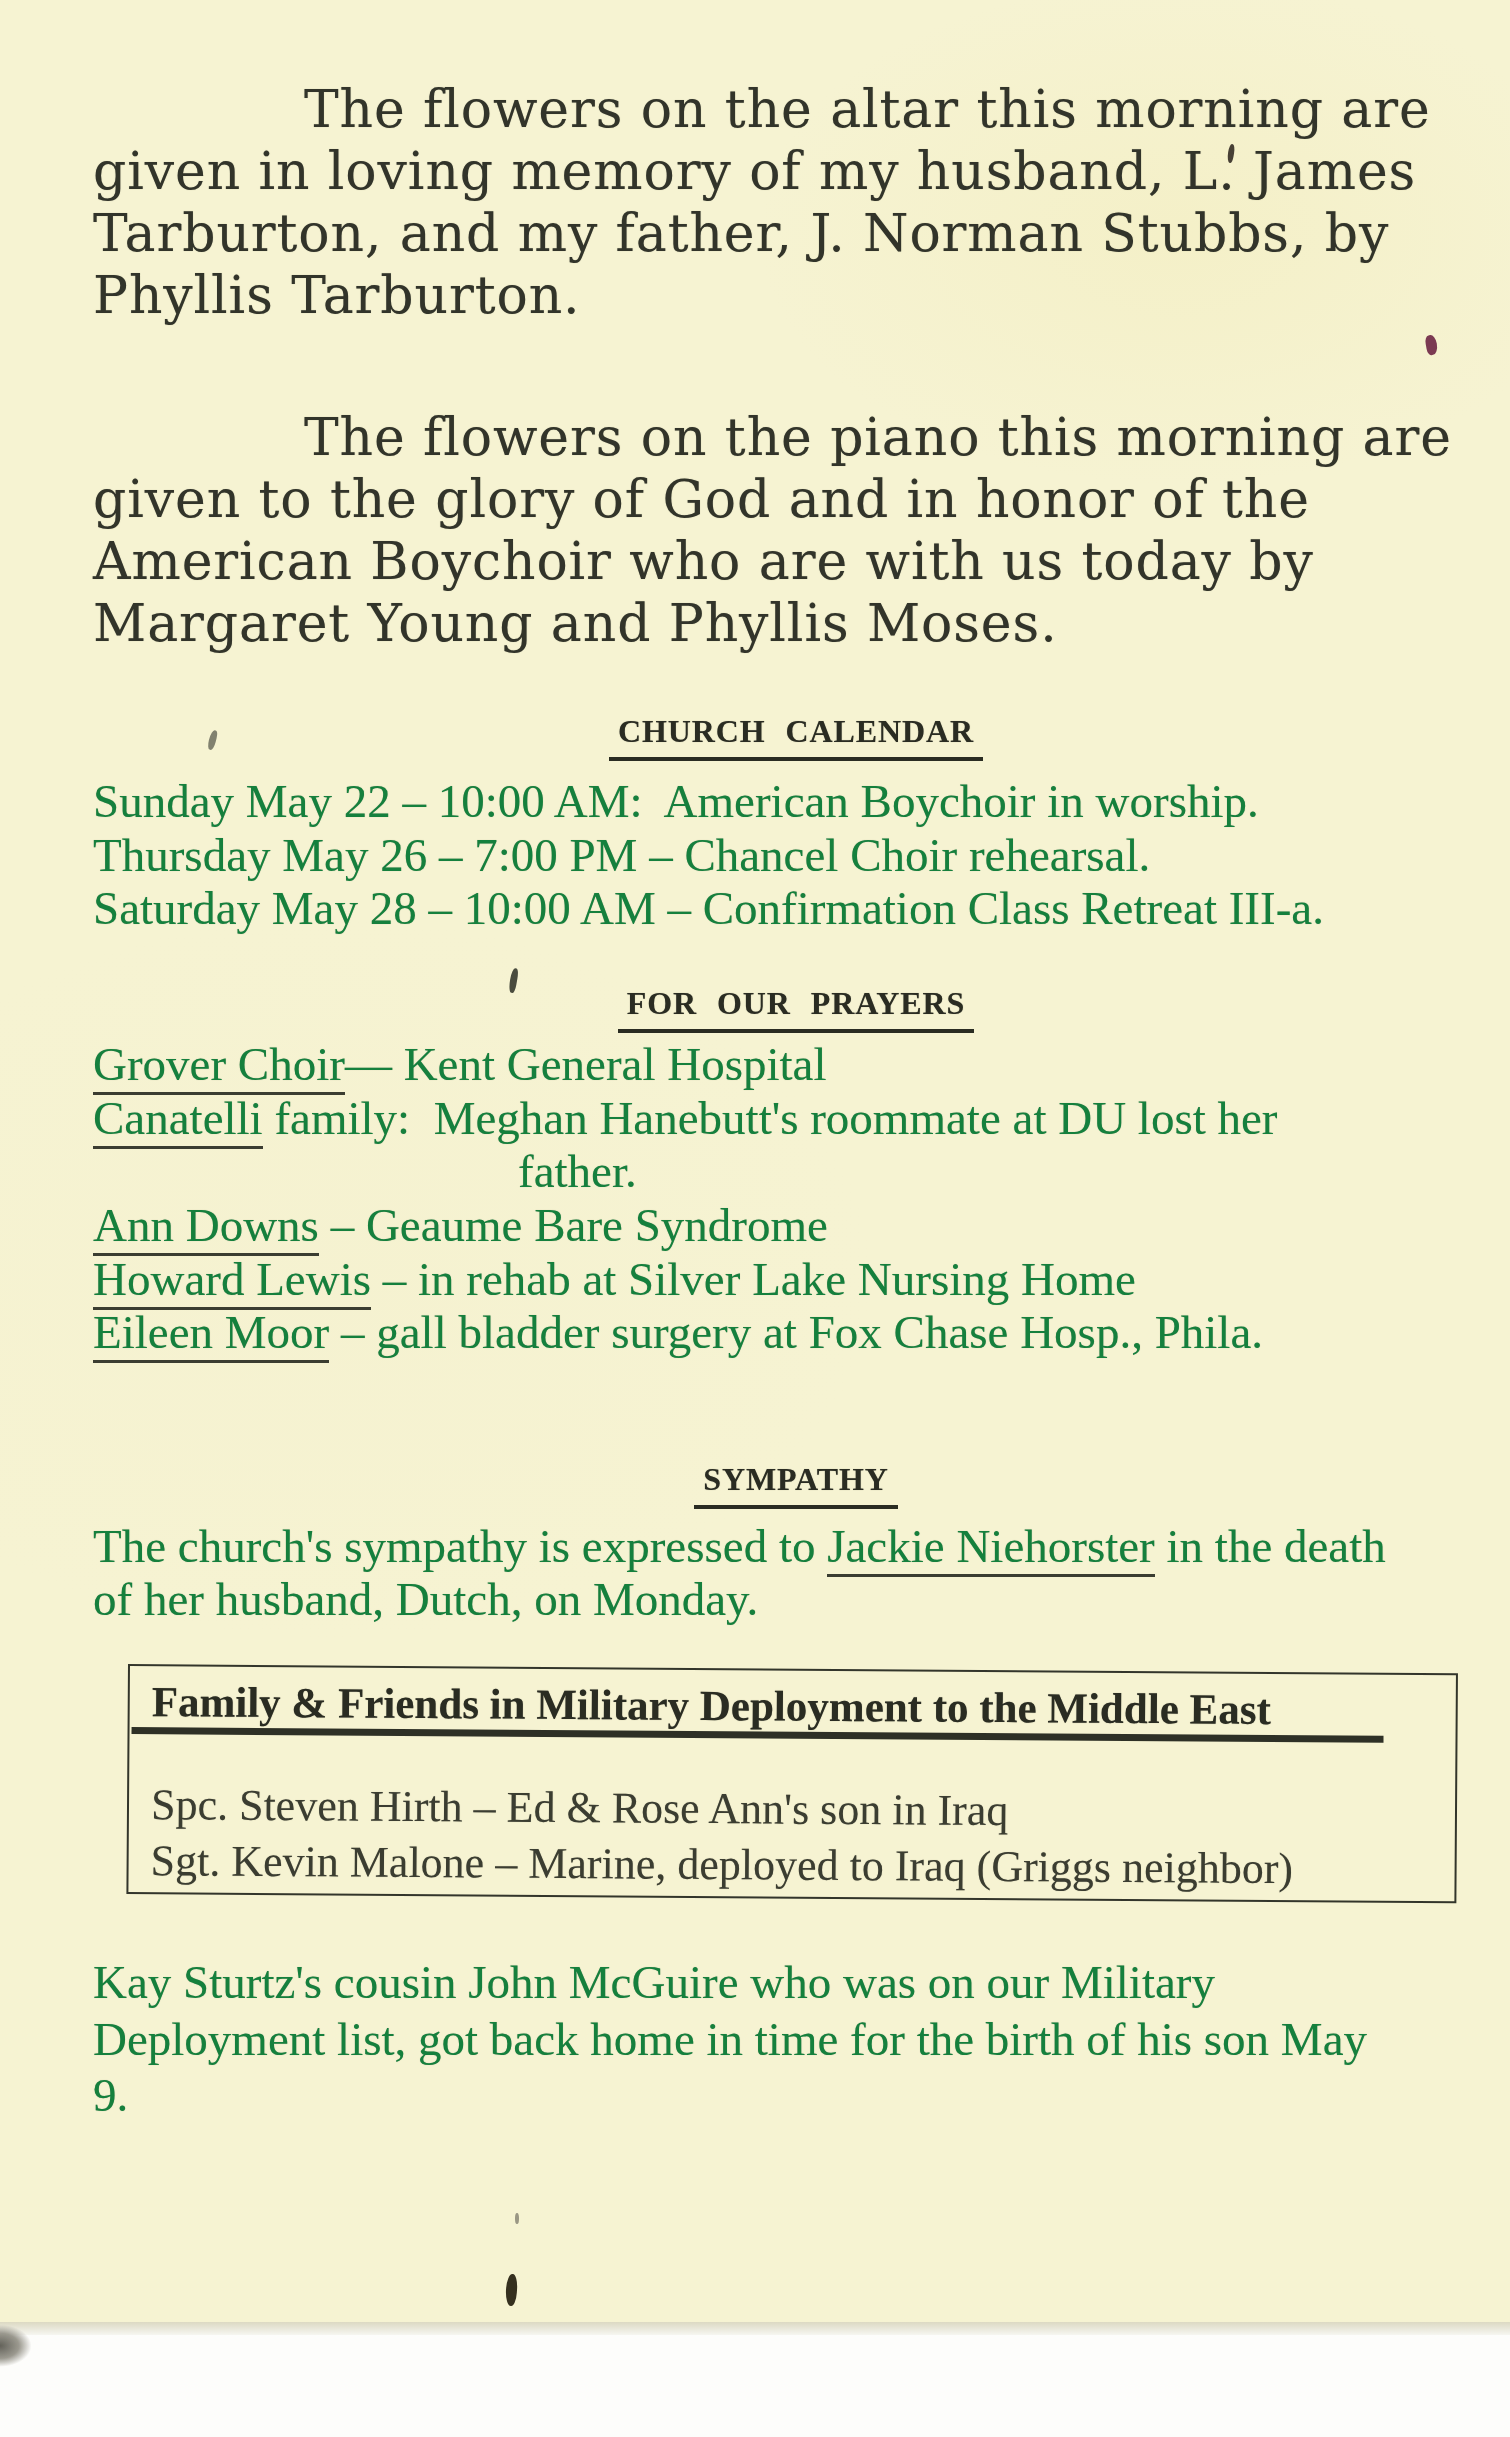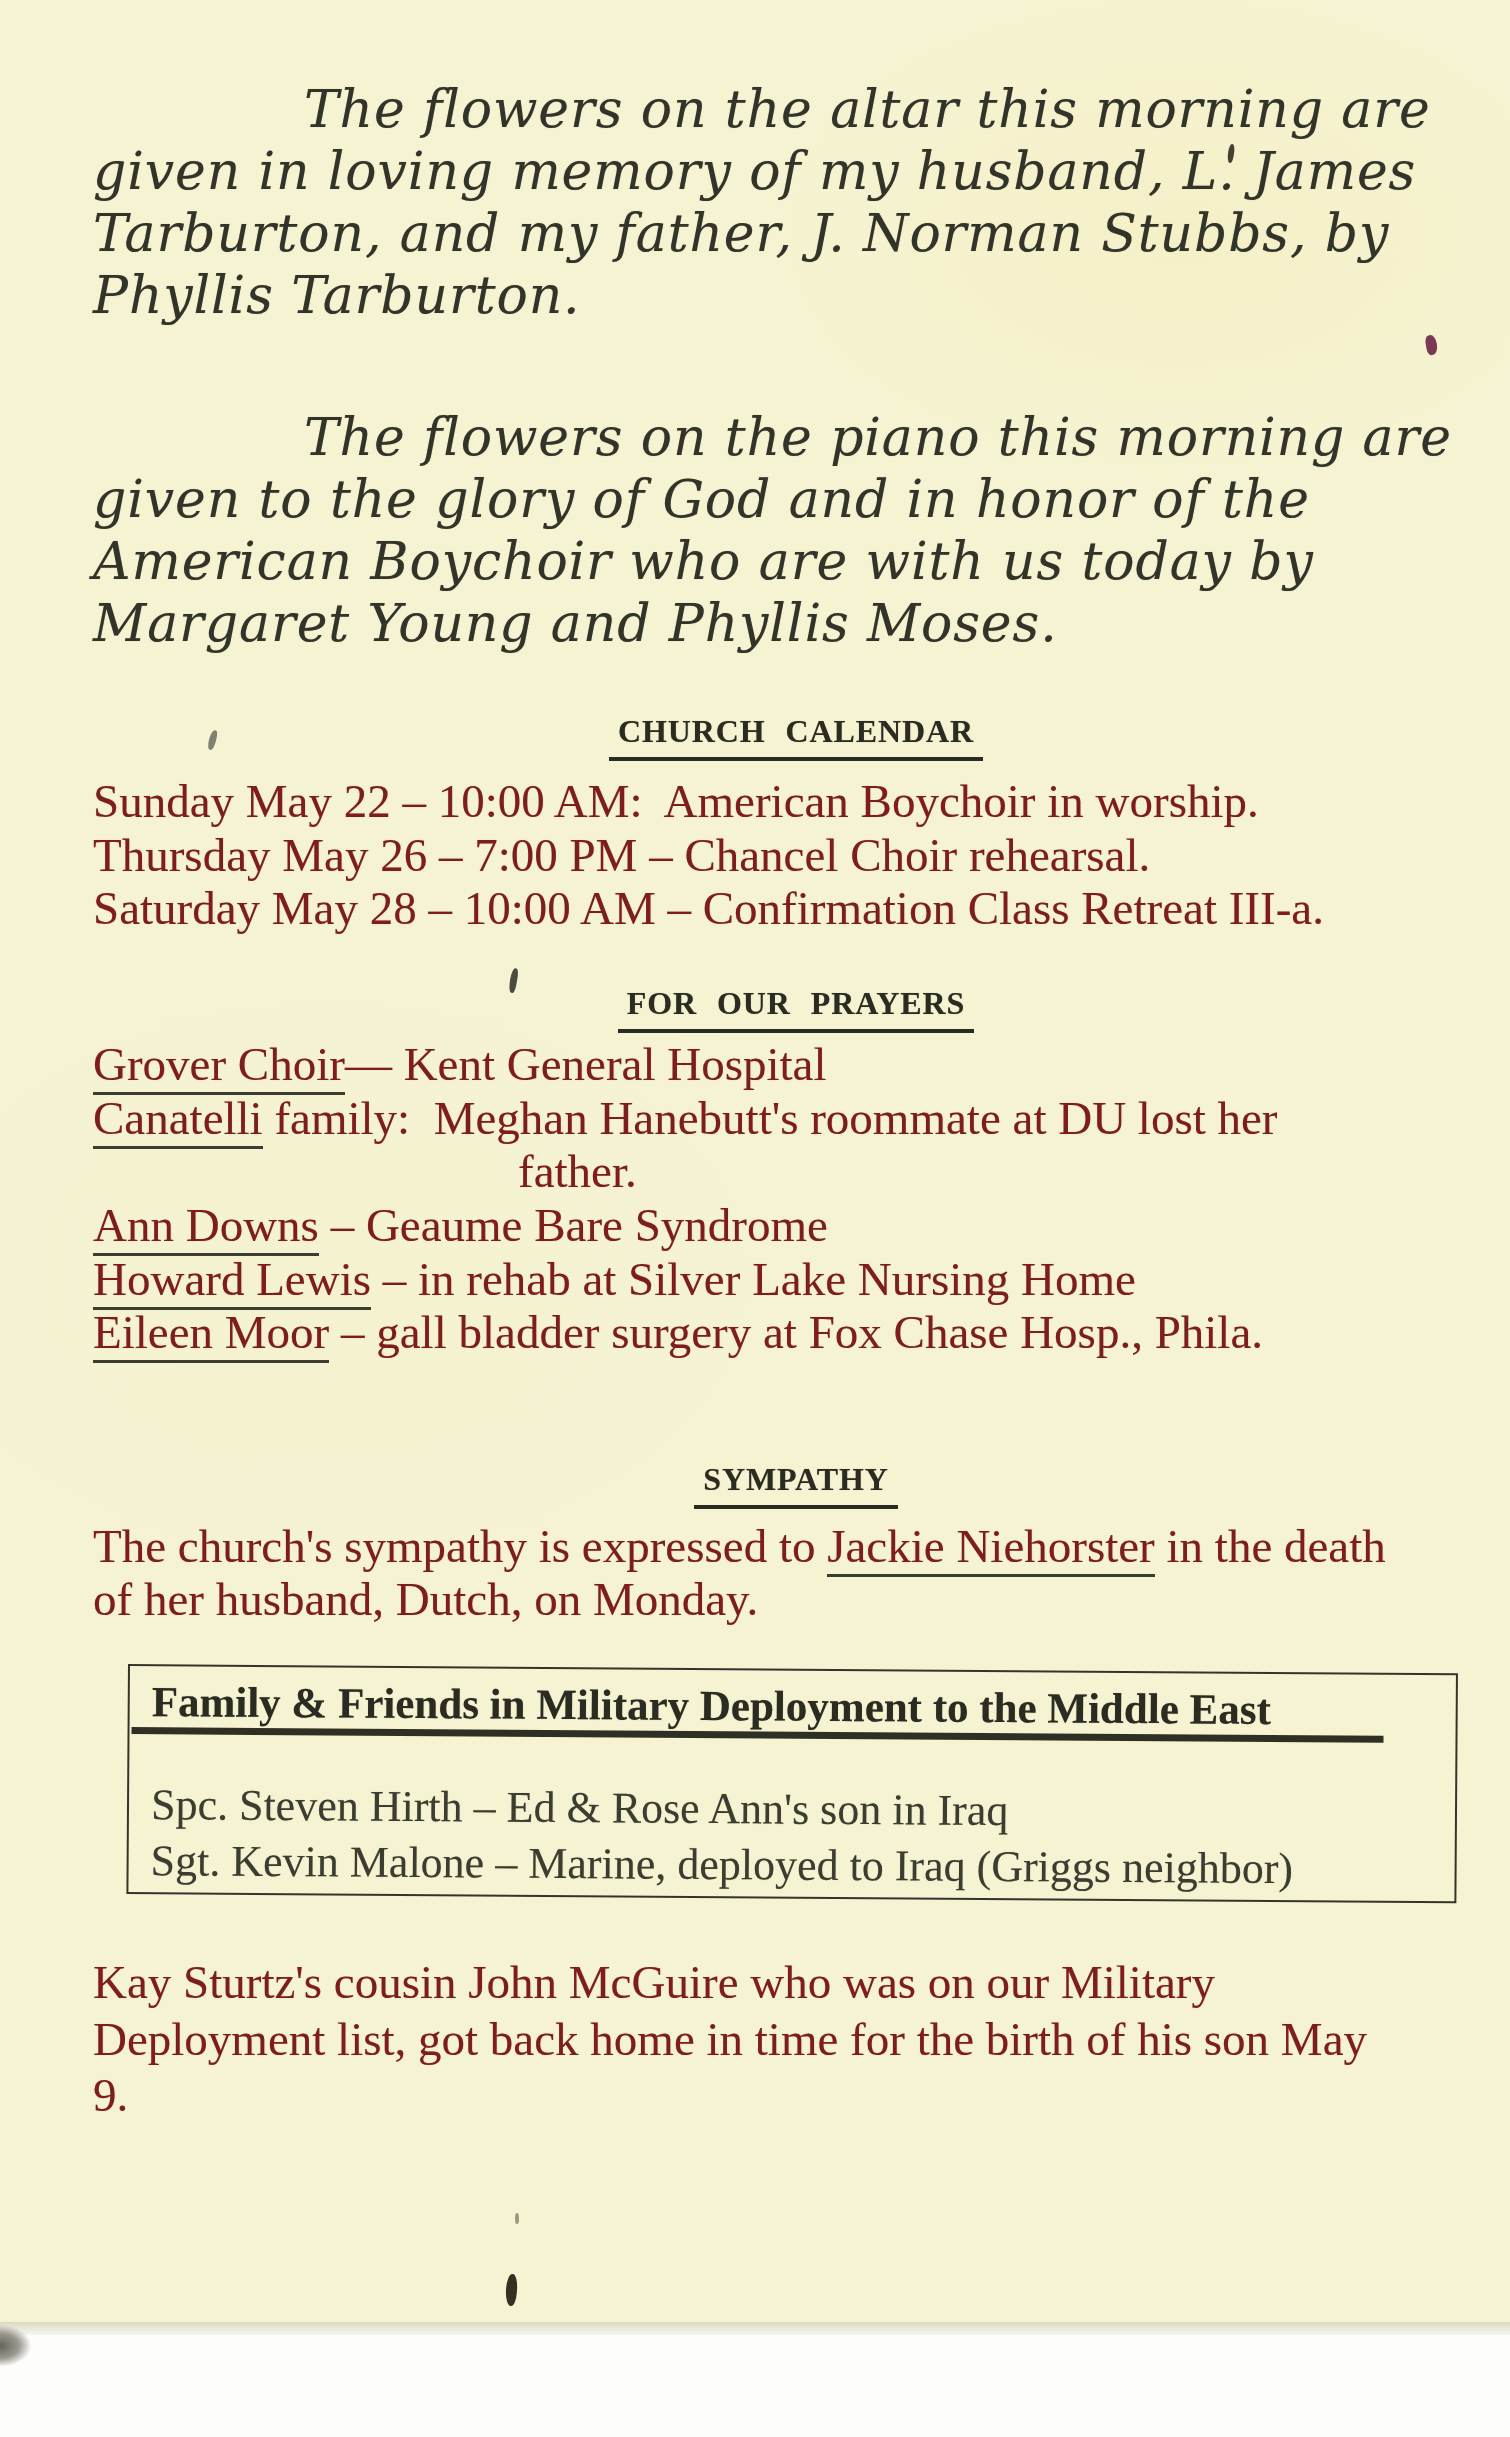--- a/index.html
+++ b/index.html
@@ -16,30 +16,30 @@
       radial-gradient(ellipse 833px 556px at 22% 55%, rgba(244,240,205,.35), transparent 65%),
       #f6f3d2;
   }
   .paper-edge {
     position:absolute; left:0; top:2322px; width:1510px; height:13px;
     background:linear-gradient(#dcd9c3, #f6f6f0);
   }
   
   .script {
     position:absolute; left:93px; width:1333px;
-    font-family:"DejaVu Serif", serif; font-style:italic;
+    font-family:"DejaVu Serif", serif; 
     font-size:52px; line-height:62px; letter-spacing:0.9px;
     color:#32342a; text-shadow:0 0 0.9px rgba(45,45,32,.35);
   }
   .script .ln { white-space:pre; }
   .script .first { padding-left:211px; }
   
   .line {
     position:absolute; left:93px; white-space:pre;
-    font-size:47px; color:#7f1d1d; text-shadow:0 0 0.9px rgba(45,45,32,.3);
+    font-size:47px; color:#15803d; text-shadow:0 0 0.9px rgba(45,45,32,.3);
   }
   .nm { border-bottom:3.7px solid #3b3d31; padding-bottom:1.9px; }
   
   .heading {
     position:absolute; left:83px; width:1426px; text-align:center;
     font-weight:bold; font-size:32px; color:#2a2c22;
     text-shadow:0 0 0.9px rgba(35,35,25,.4);
   }
   .hu {
     display:inline-block; border-bottom:4.6px solid #2a2c22;

